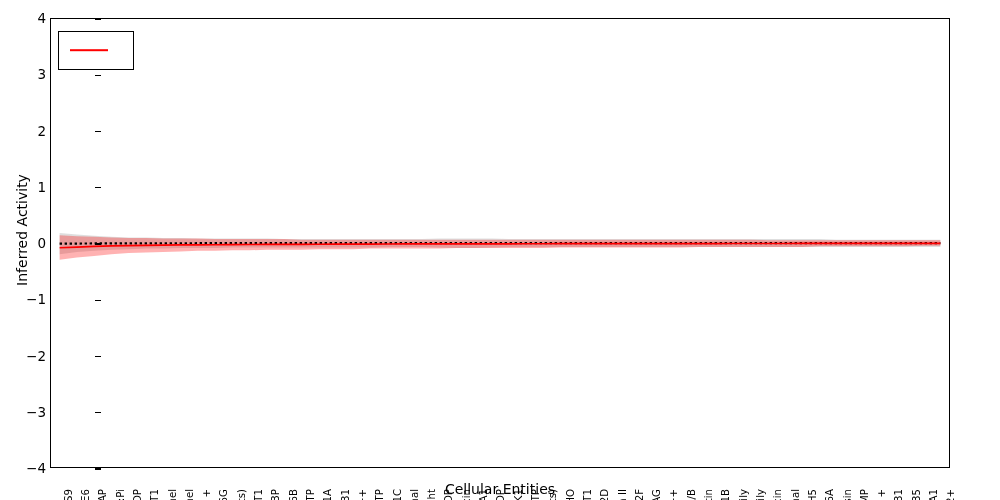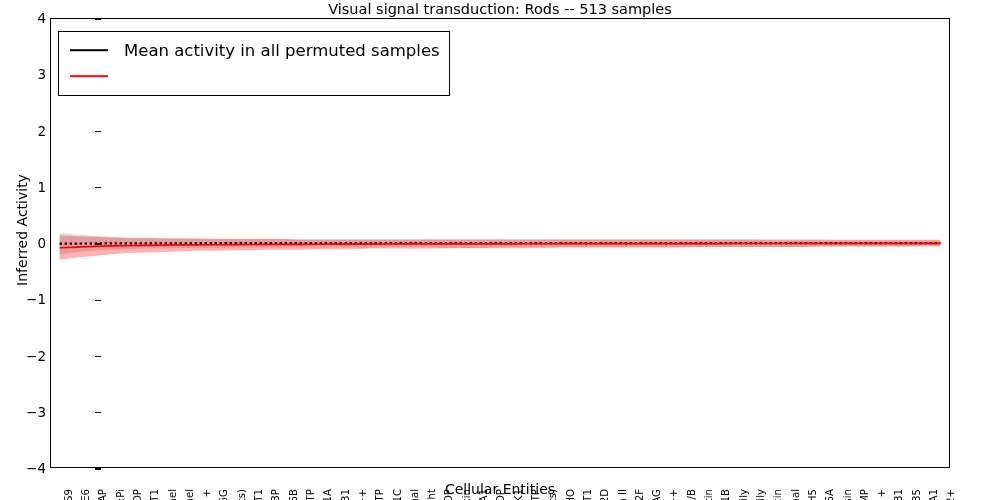--- a/index.html
+++ b/index.html
@@ -136,21 +136,20 @@
     font-size: 16.5px;
     color: #000000;
     white-space: nowrap;
   }
 </style>
 </head>
 <body>
 
 <div id="figure">
 
-  <div id="chart-title">Visual signal transduction: Rods -- 513 samples</div>
 
   <div id="axes">
     <svg id="plot-svg" viewBox="0 0 900 450" preserveAspectRatio="none">
       <g id="bands">
           <polygon points="8.65,214.88 25.96,216.56 43.27,217.69 60.58,218.81 77.88,219.38 95.19,219.38 112.50,219.94 129.81,219.94 147.12,220.50 164.42,220.50 181.73,220.50 199.04,220.50 216.35,220.50 233.65,221.06 250.96,221.06 268.27,221.06 285.58,221.06 302.88,221.06 320.19,221.06 337.50,221.06 354.81,221.06 372.12,221.06 389.42,220.50 406.73,220.50 424.04,220.50 441.35,220.50 458.65,221.06 475.96,221.06 493.27,221.06 510.58,221.06 527.88,221.06 545.19,221.06 562.50,221.06 579.81,221.06 597.12,221.06 614.42,221.06 631.73,221.06 649.04,221.06 666.35,221.06 683.65,221.06 700.96,221.06 718.27,221.06 735.58,221.06 752.88,221.06 770.19,221.06 787.50,221.63 804.81,221.63 822.12,221.63 839.42,221.63 856.73,221.63 874.04,221.63 891.35,221.63 891.35,228.94 874.04,228.94 856.73,228.94 839.42,228.94 822.12,228.94 804.81,228.94 787.50,228.94 770.19,228.94 752.88,228.94 735.58,228.94 718.27,228.94 700.96,228.94 683.65,228.94 666.35,228.94 649.04,228.94 631.73,228.94 614.42,228.94 597.12,228.94 579.81,228.94 562.50,228.94 545.19,228.94 527.88,228.94 510.58,228.94 493.27,228.94 475.96,228.94 458.65,228.94 441.35,229.50 424.04,230.06 406.73,230.06 389.42,229.50 372.12,228.94 354.81,228.94 337.50,228.94 320.19,229.50 302.88,229.50 285.58,229.50 268.27,229.50 250.96,229.50 233.65,229.50 216.35,229.50 199.04,229.50 181.73,229.50 164.42,230.06 147.12,230.06 129.81,230.06 112.50,230.62 95.19,230.62 77.88,231.19 60.58,231.75 43.27,232.87 25.96,234.00 8.65,236.25" fill="#888888" fill-opacity="0.28" stroke="none"></polygon>
           <polygon points="8.65,217.13 25.96,218.25 43.27,218.81 60.58,219.38 77.88,219.94 95.19,219.94 112.50,220.50 129.81,220.50 147.12,220.50 164.42,221.06 181.73,221.06 199.04,221.06 216.35,221.06 233.65,221.06 250.96,221.63 268.27,221.63 285.58,221.63 302.88,221.63 320.19,221.63 337.50,221.63 354.81,221.63 372.12,221.63 389.42,221.63 406.73,221.63 424.04,221.63 441.35,221.63 458.65,221.63 475.96,221.63 493.27,221.63 510.58,221.63 527.88,221.63 545.19,221.63 562.50,221.63 579.81,221.63 597.12,221.63 614.42,221.63 631.73,221.63 649.04,221.63 666.35,221.63 683.65,221.63 700.96,221.63 718.27,222.19 735.58,222.19 752.88,222.19 770.19,222.19 787.50,222.19 804.81,222.19 822.12,222.19 839.42,222.19 856.73,222.19 874.04,222.19 891.35,222.19 891.35,227.81 874.04,227.81 856.73,228.37 839.42,228.37 822.12,228.37 804.81,228.37 787.50,228.37 770.19,228.37 752.88,228.94 735.58,228.94 718.27,228.94 700.96,228.94 683.65,228.94 666.35,228.94 649.04,228.94 631.73,229.50 614.42,229.50 597.12,229.50 579.81,229.50 562.50,229.50 545.19,229.50 527.88,229.50 510.58,229.50 493.27,230.06 475.96,230.06 458.65,230.06 441.35,230.06 424.04,230.06 406.73,230.06 389.42,230.62 372.12,230.62 354.81,230.62 337.50,230.62 320.19,230.62 302.88,231.19 285.58,231.19 268.27,231.19 250.96,231.75 233.65,231.75 216.35,231.75 199.04,232.31 181.73,232.31 164.42,232.87 147.12,232.87 129.81,233.44 112.50,234.00 95.19,234.56 77.88,235.12 60.58,236.25 43.27,237.94 25.96,239.63 8.65,241.88" fill="#ff0000" fill-opacity="0.3" stroke="none"></polygon>
         </g>
       <g id="lines">
           <path d="M8.65 225.67 L25.96 225.56 L43.27 225.45 L60.58 225.39 L77.88 225.34 L95.19 225.34 L112.50 225.28 L129.81 225.28 L147.12 225.22 L164.42 225.22 L181.73 225.22 L199.04 225.22 L216.35 225.17 L233.65 225.17 L250.96 225.17 L268.27 225.17 L285.58 225.17 L302.88 225.17 L320.19 225.17 L337.50 225.11 L354.81 225.11 L372.12 225.11 L389.42 225.11 L406.73 225.11 L424.04 225.11 L441.35 225.11 L458.65 225.11 L475.96 225.11 L493.27 225.11 L510.58 225.11 L527.88 225.11 L545.19 225.11 L562.50 225.11 L579.81 225.11 L597.12 225.11 L614.42 225.11 L631.73 225.06 L649.04 225.06 L666.35 225.06 L683.65 225.06 L700.96 225.06 L718.27 225.06 L735.58 225.06 L752.88 225.06 L770.19 225.06 L787.50 225.06 L804.81 225.06 L822.12 225.06 L839.42 225.06 L856.73 225.06 L874.04 225.06 L891.35 225.06" fill="none" stroke="#000000" stroke-width="2.2" vector-effect="non-scaling-stroke" stroke-dasharray="2.4 2.6"></path>
           <path d="M8.65 229.78 L25.96 229.05 L43.27 228.37 L60.58 227.92 L77.88 227.59 L95.19 227.36 L112.50 227.14 L129.81 226.97 L147.12 226.86 L164.42 226.74 L181.73 226.63 L199.04 226.52 L216.35 226.46 L233.65 226.35 L250.96 226.29 L268.27 226.24 L285.58 226.18 L302.88 226.12 L320.19 226.07 L337.50 226.01 L354.81 225.96 L372.12 225.90 L389.42 225.90 L406.73 225.84 L424.04 225.84 L441.35 225.79 L458.65 225.79 L475.96 225.73 L493.27 225.73 L510.58 225.67 L527.88 225.67 L545.19 225.67 L562.50 225.62 L579.81 225.62 L597.12 225.62 L614.42 225.56 L631.73 225.56 L649.04 225.56 L666.35 225.56 L683.65 225.51 L700.96 225.51 L718.27 225.51 L735.58 225.51 L752.88 225.45 L770.19 225.45 L787.50 225.45 L804.81 225.45 L822.12 225.45 L839.42 225.39 L856.73 225.39 L874.04 225.39 L891.35 225.39" fill="none" stroke="#ff0000" stroke-width="1.7" vector-effect="non-scaling-stroke"></path>
@@ -218,24 +217,20 @@
         <div class="xtick-label" style="left: 808.808px;">mol:cGMP</div>
         <div class="xtick-label" style="left: 826.115px;">mol:K +</div>
         <div class="xtick-label" style="left: 843.423px;">GNB1</div>
         <div class="xtick-label" style="left: 860.731px;">GNB5</div>
         <div class="xtick-label" style="left: 878.038px;">SLC24A1</div>
         <div class="xtick-label" style="left: 895.346px;">mol:Ca2+</div>
       </div>
 
     <div id="legend">
       <div class="legend-row">
-        <span class="legend-swatch" style="color:#000000"></span>
-        <span class="legend-text">Mean activity in all permuted samples</span>
-      </div>
-      <div class="legend-row">
         <span class="legend-swatch" style="color:#ff0000"></span>
       </div>
     </div>
   </div>
 
   <div id="ytick-labels">
       <div class="ytick-label" style="top: 18px;">4</div>
       <div class="ytick-label" style="top: 74.25px;">3</div>
       <div class="ytick-label" style="top: 130.5px;">2</div>
       <div class="ytick-label" style="top: 186.75px;">1</div>

